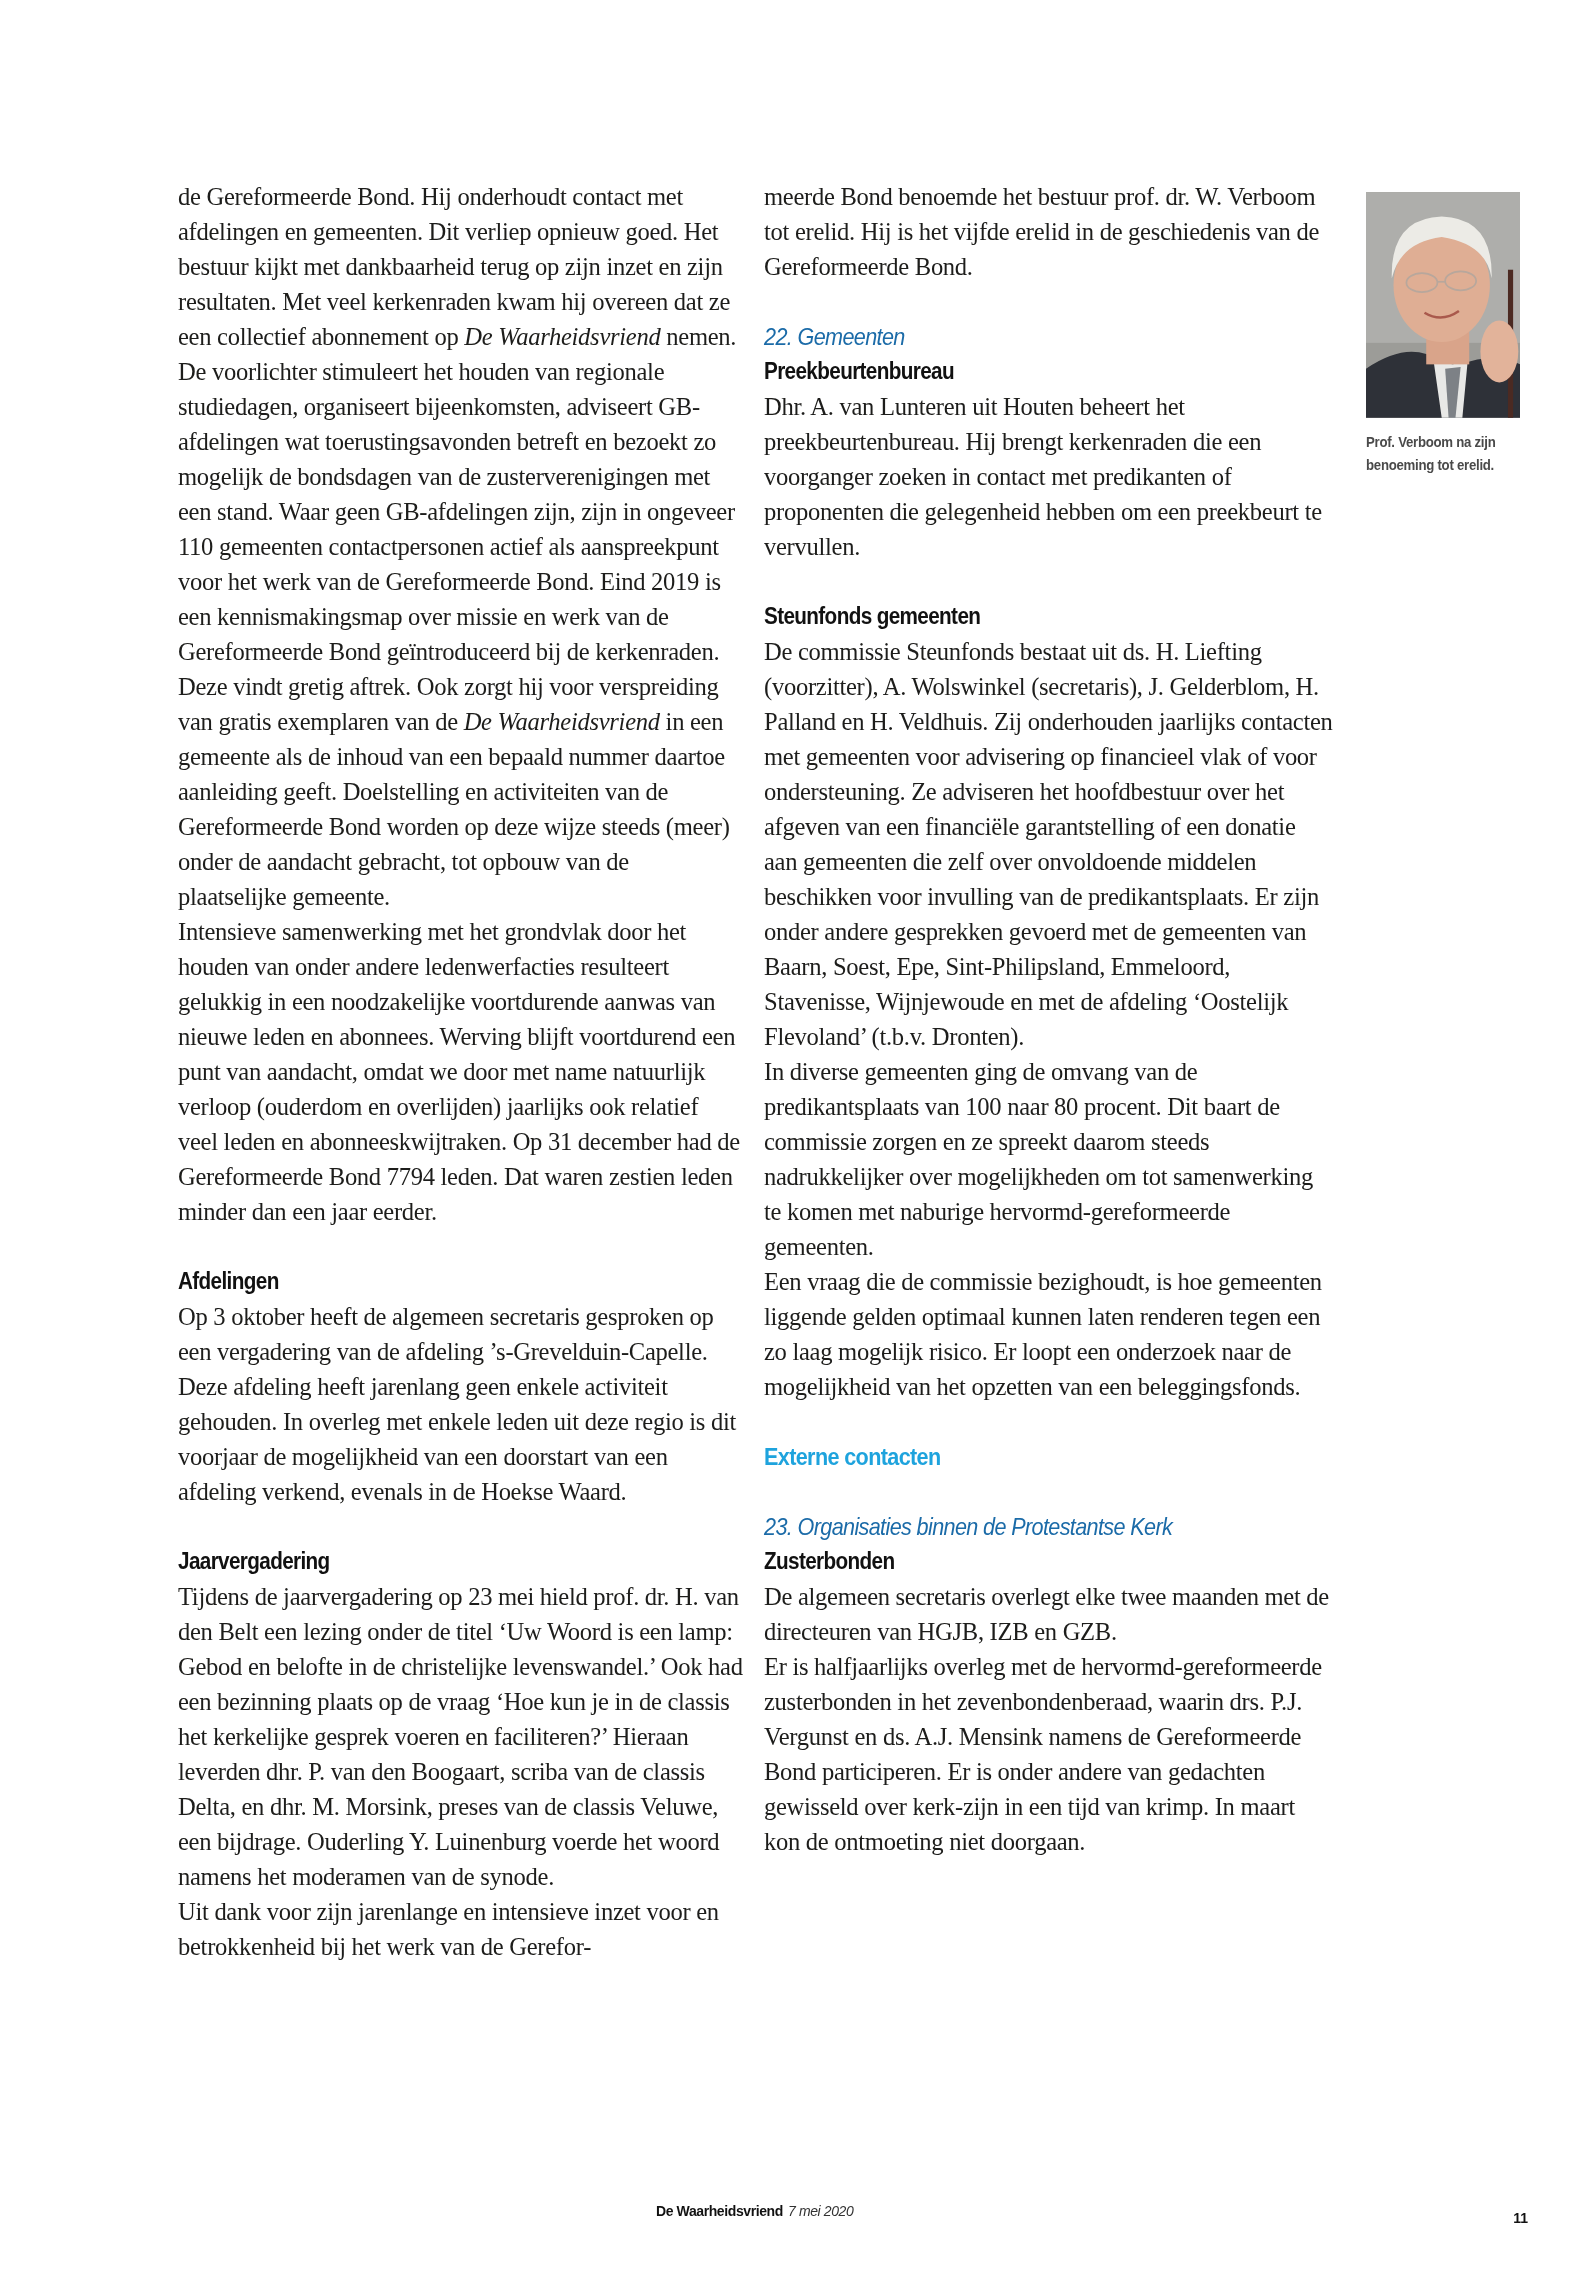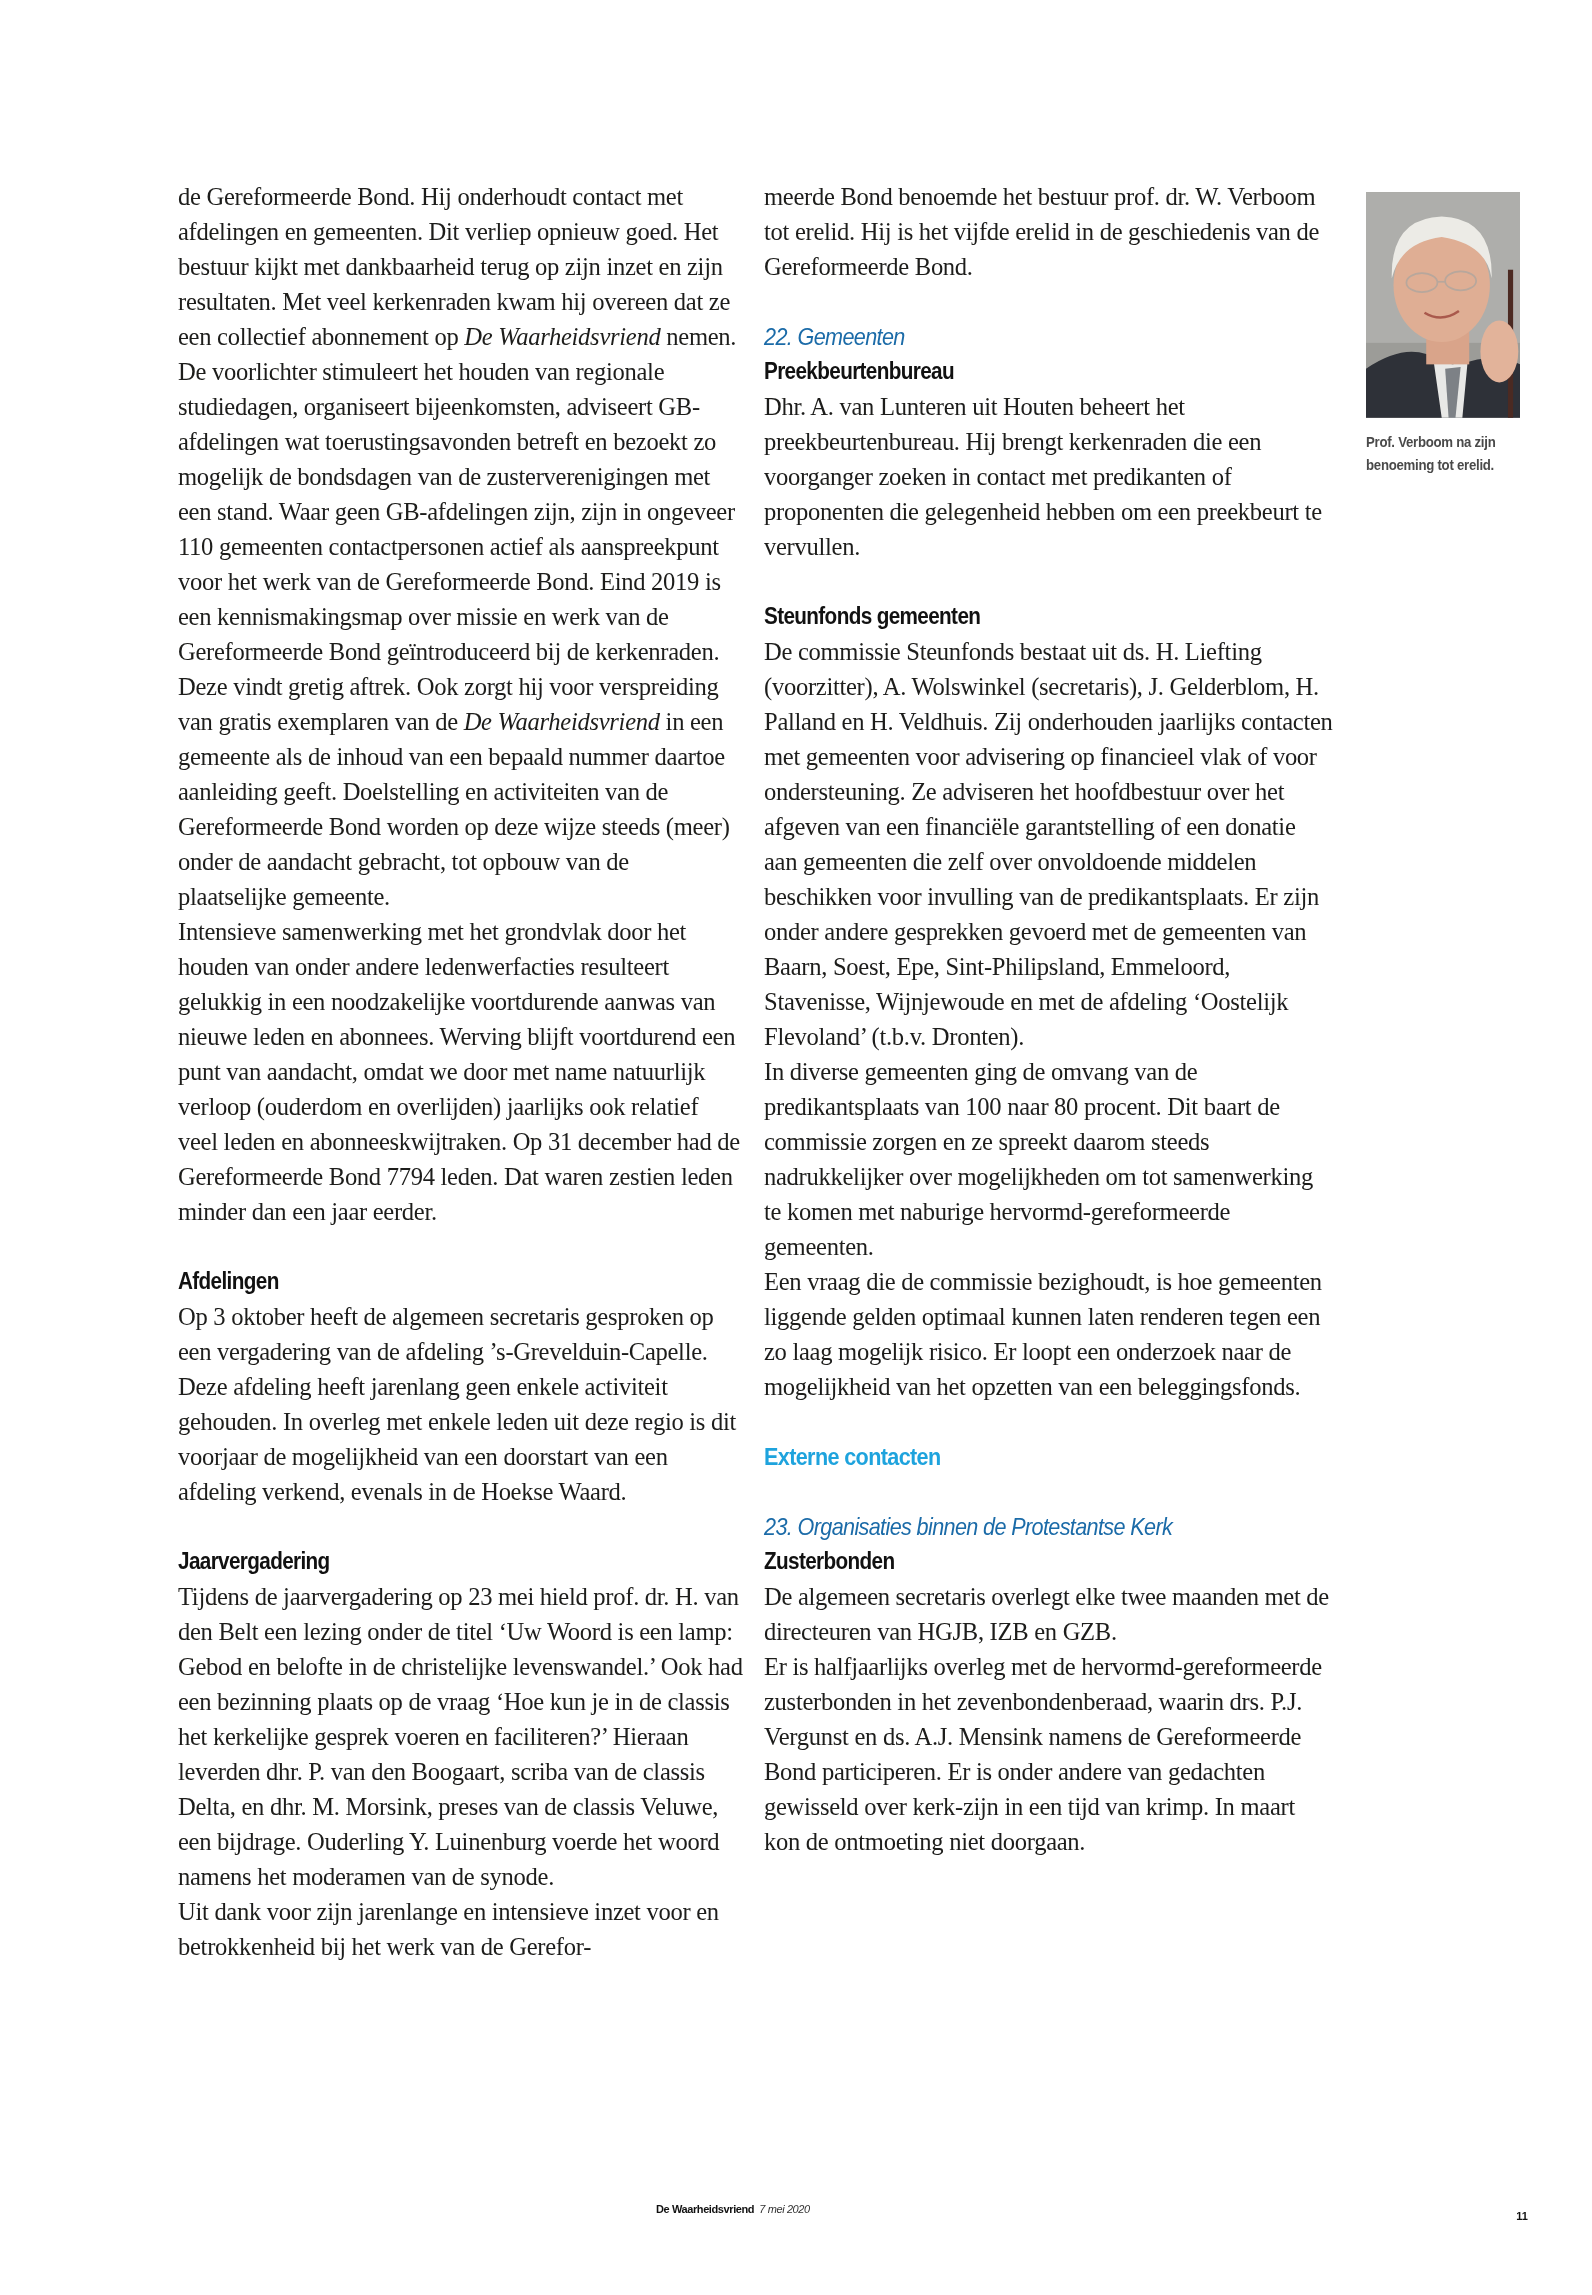--- a/index.html
+++ b/index.html
@@ -39,21 +39,21 @@
     overflow: hidden; background: #a9a9a6;
   }
   .caption {
     position: absolute; left: 1366px; top: 431px; width: 173px;
     font-family: "Liberation Sans", "DejaVu Sans", sans-serif; font-weight: bold;
     font-size: 14.7px; line-height: 23px; color: #4a4a4a; letter-spacing: -0.3px;
     transform: scaleX(0.9); transform-origin: left top;
   }
   .footer {
     position: absolute; top: 2203px; left: 656px; width: 872px; height: 26px;
-    font-family: "Liberation Sans", "DejaVu Sans", sans-serif; font-size: 11px; color: #111;
+    font-family: "Liberation Sans", "DejaVu Sans", sans-serif; font-size: 14px; color: #111;
   }
   .footer .mag { font-weight: bold; letter-spacing: -0.4px; }
   .footer .date { font-style: italic; color: #333; margin-left: 5.2px; letter-spacing: -0.4px; }
   .footer .pg { position: absolute; right: 0; top: 0; font-weight: bold; margin-top: 7px; }
 </style>
 </head>
 <body>
 
 <div class="page">
 

